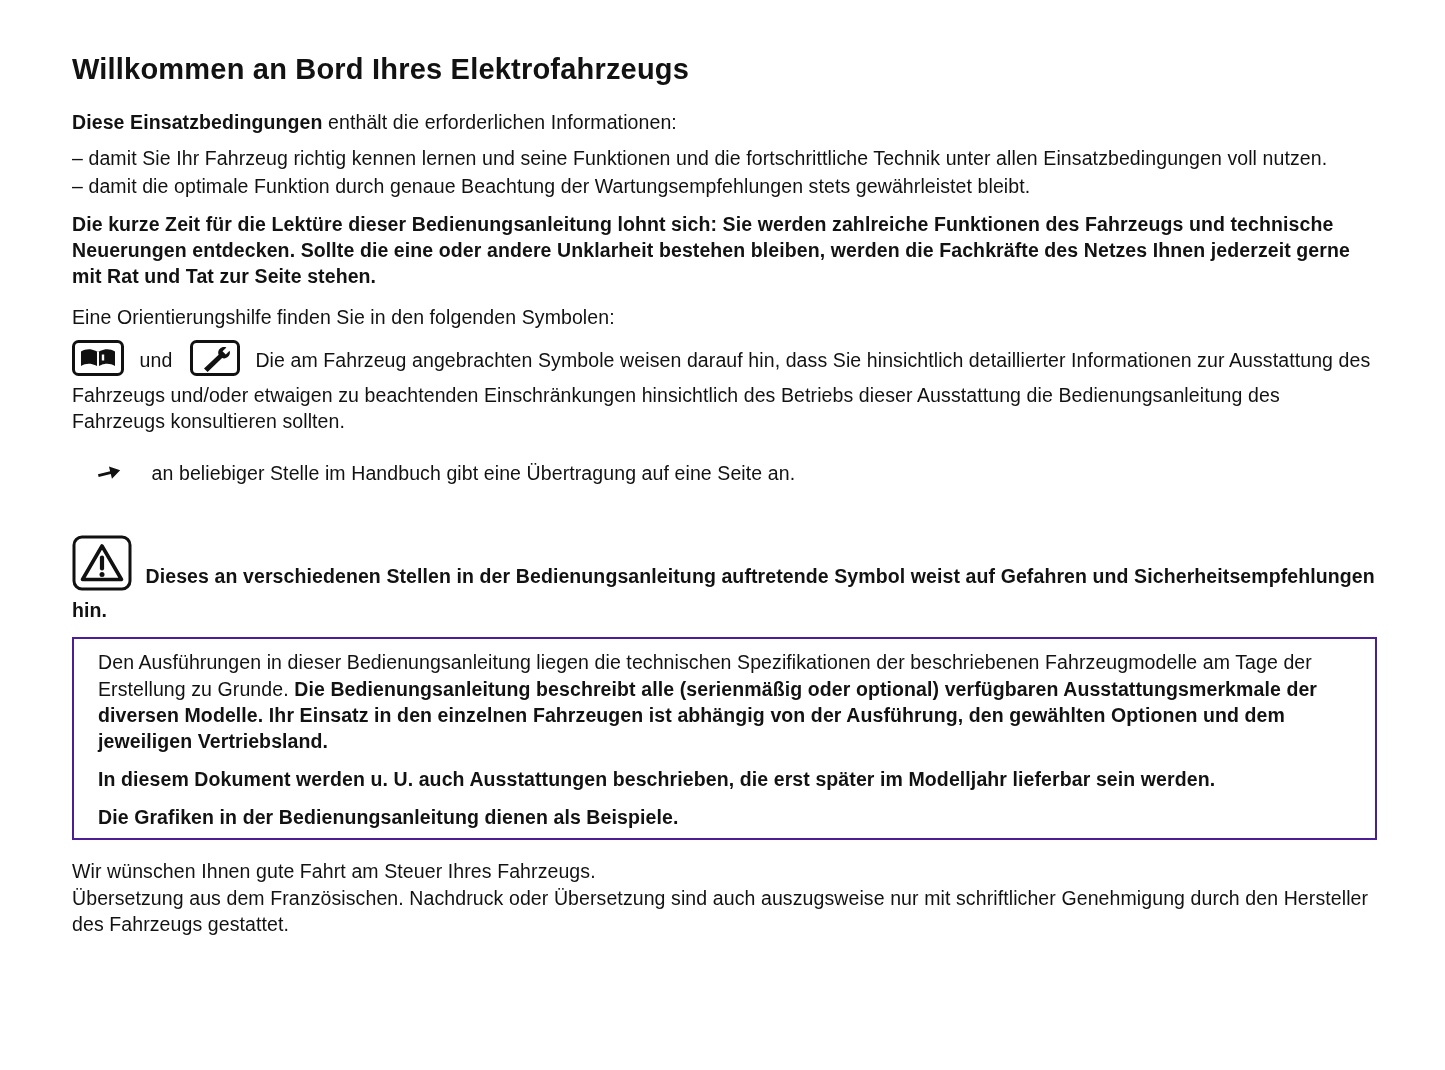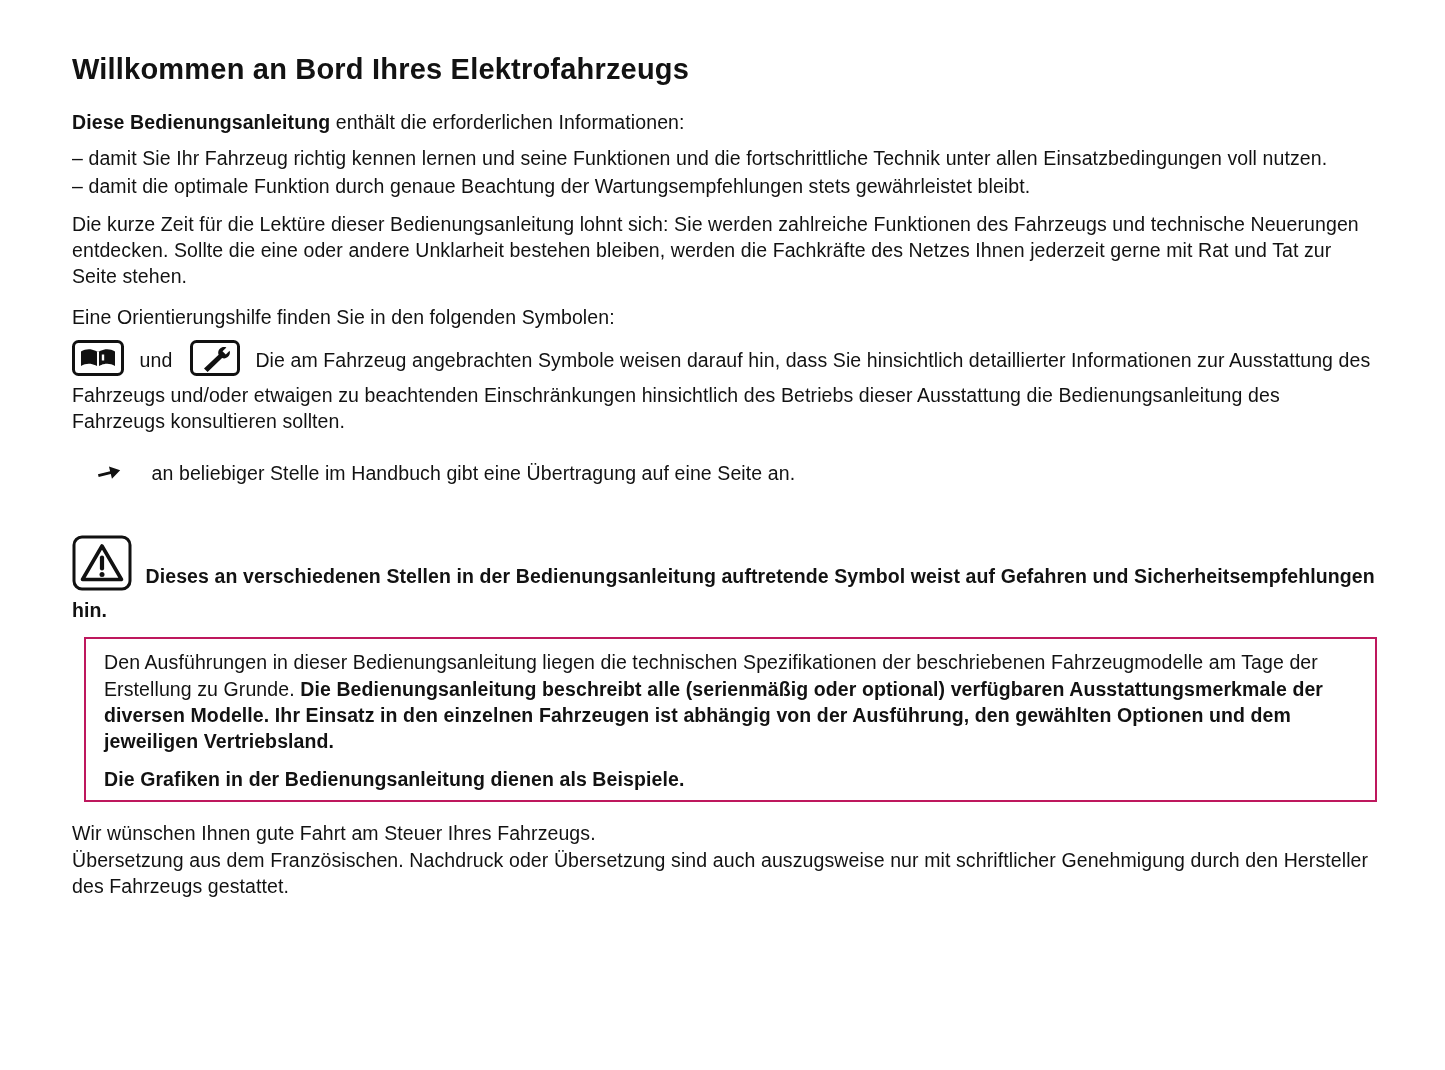--- a/index.html
+++ b/index.html
@@ -24,21 +24,21 @@
   h1.doc-title {
     font-size: 29px;
     font-weight: bold;
     margin: 0 0 20px 0;
     letter-spacing: 0.2px;
   }
   p { margin: 0 0 10px 0; }
   .bullets p { margin: 0 0 2px 0; }
   .bullets { margin-bottom: 12px; }
   .bold { font-weight: bold; }
-  .para-lecture { margin-bottom: 14px; }
+  .para-lecture { margin-bottom: 14px; font-weight: bold; }
   .para-orientation { }
   .symbols-para {
     margin: 0 0 26px 0;
   }
   .symbols-para .icon-box {
     display: inline-block;
     vertical-align: -9px;
     margin-right: 10px;
   }
   .symbols-para .between {
@@ -55,38 +55,38 @@
   .warning-para {
     margin: 0 0 14px 0;
     font-weight: bold;
   }
   .warning-para .icon-box {
     display: inline-block;
     vertical-align: -8px;
     margin-right: 8px;
   }
   .notice-box {
-    border: 2px solid #be185d;
-    padding: 10px 14px 6px 18px;
-    margin: 0 0 18px 12px;
+    border: 2px solid #4c1d95;
+    padding: 10px 14px 6px 24px;
+    margin: 0 0 18px 0;
   }
   .notice-box p { margin: 0 0 12px 0; }
   .notice-box p:last-child { margin-bottom: 2px; }
   .closing { margin-bottom: 1px; }
   .translation-note { margin-bottom: 0; }
   svg { display: inline-block; }
 </style>
 </head>
 <body>
 
 <div class="page">
 
   <h1 class="doc-title">Willkommen an Bord Ihres Elektrofahrzeugs</h1>
 
-  <p><span class="bold">Diese Bedienungsanleitung</span><span> enthält die erforderlichen Informationen:</span></p>
+  <p><span class="bold">Diese Einsatzbedingungen</span><span> enthält die erforderlichen Informationen:</span></p>
 
   <div class="bullets">
     <p>–  damit Sie Ihr Fahrzeug richtig kennen lernen und seine Funktionen und die fortschrittliche Technik unter allen Einsatzbedingungen voll nutzen.</p>
     <p>–  damit die optimale Funktion durch genaue Beachtung der Wartungsempfehlungen stets gewährleistet bleibt.</p>
   </div>
 
   <p class="para-lecture">Die kurze Zeit für die Lektüre dieser Bedienungsanleitung lohnt sich: Sie werden zahlreiche Funktionen des Fahrzeugs und technische Neuerungen entdecken. Sollte die eine oder andere Unklarheit bestehen bleiben, werden die Fachkräfte des Netzes Ihnen jederzeit gerne mit Rat und Tat zur Seite stehen.</p>
 
   <p class="para-orientation">Eine Orientierungshilfe finden Sie in den folgenden Symbolen:</p>
 
@@ -120,20 +120,21 @@
       <rect x="2" y="2" width="56" height="52" rx="8" fill="none" stroke="#111111" stroke-width="3"></rect>
       <path d="M30 11 L49.5 44.5 H10.5 Z" fill="none" stroke="#111111" stroke-width="3.6" stroke-linejoin="round"></path>
       <path d="M30 22.5v11" stroke="#111111" stroke-width="4.2" stroke-linecap="round"></path>
       <circle cx="30" cy="39.5" r="2.5" fill="#111111"></circle>
     </svg></span>
     <span>Dieses an verschiedenen Stellen in der Bedienungsanleitung auftretende Symbol weist auf Gefahren und Sicherheitsempfehlungen hin.</span>
   </div>
 
   <div class="notice-box">
     <p><span>Den Ausführungen in dieser Bedienungsanleitung liegen die technischen Spezifikationen der beschriebenen Fahrzeugmodelle am Tage der Erstellung zu Grunde. </span><span class="bold">Die Bedienungsanleitung beschreibt alle (serienmäßig oder optional) verfügbaren Ausstattungsmerkmale der diversen Modelle. Ihr Einsatz in den einzelnen Fahrzeugen ist abhängig von der Ausführung, den gewählten Optionen und dem jeweiligen Vertriebsland.</span></p>
+    <p class="bold">In diesem Dokument werden u. U. auch Ausstattungen beschrieben, die erst später im Modelljahr lieferbar sein werden.</p>
     <p class="bold">Die Grafiken in der Bedienungsanleitung dienen als Beispiele.</p>
   </div>
 
   <p class="closing">Wir wünschen Ihnen gute Fahrt am Steuer Ihres Fahrzeugs.</p>
 
   <p class="translation-note">Übersetzung aus dem Französischen. Nachdruck oder Übersetzung sind auch auszugsweise nur mit schriftlicher Genehmigung durch den Hersteller des Fahrzeugs gestattet.</p>
 
 </div>
 
 </body></html>

